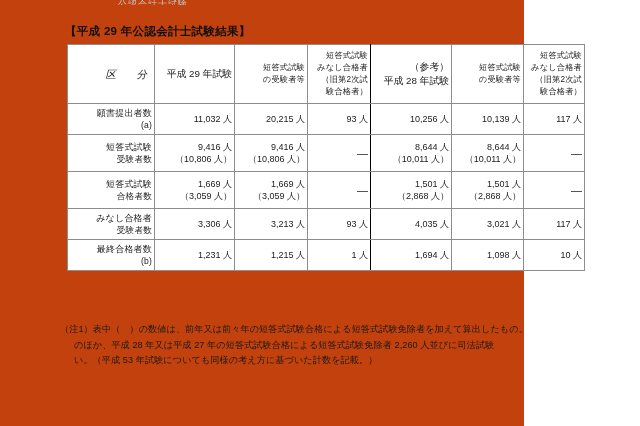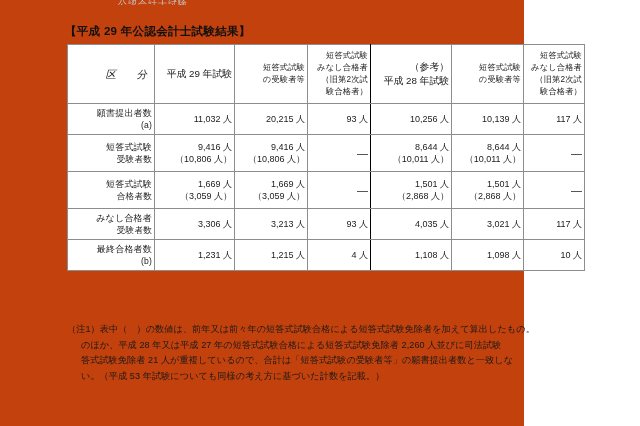--- a/index.html
+++ b/index.html
@@ -115,21 +115,20 @@
     width: 540px;
     font-size: 9.1px;
     line-height: 15.5px;
     color: #1a1a1a;
     letter-spacing: 0.1px;
   }
   .note {
     display: block;
     text-indent: 0;
     white-space: nowrap;
-    margin-left: 7px;
   }
   .note .indent { display: inline-block; width: 14px; }
 </style>
 </head>
 <body>
 
 <div class="page">
 
   <div class="top-sliver">公認会計士試験</div>
 
@@ -290,37 +289,36 @@
           <span>最終合格者数</span>
           <span class="sub">(b)</span>
         </td>
         <td>
           <span class="val">1,231 人</span>
         </td>
         <td>
           <span class="val">1,215 人</span>
         </td>
         <td class="thick-right">
-          <span class="val">4 人</span>
-        </td>
-        <td>
-          <span class="val">1,108 人</span>
+          <span class="val">1 人</span>
+        </td>
+        <td>
+          <span class="val">1,694 人</span>
         </td>
         <td>
           <span class="val">1,098 人</span>
         </td>
         <td>
           <span class="val">10 人</span>
         </td>
       </tr>
 
 
     </tbody>
   </table>
 
   <div class="notes">
     <span class="note">（注1）表中（　）の数値は、前年又は前々年の短答式試験合格による短答式試験免除者を加えて算出したもの。</span>
     <span class="note"><span class="indent"></span><span>のほか、平成 28 年又は平成 27 年の短答式試験合格による短答式試験免除者 2,260 人並びに司法試験</span></span>
-    <span class="note"><span class="indent"></span><span>答式試験免除者 21 人が重複しているので、合計は「短答式試験の受験者等」の願書提出者数と一致しな</span></span>
     <span class="note"><span class="indent"></span><span>い。（平成 53 年試験についても同様の考え方に基づいた計数を記載。）</span></span>
   </div>
 
 </div>
 
 </body></html>

